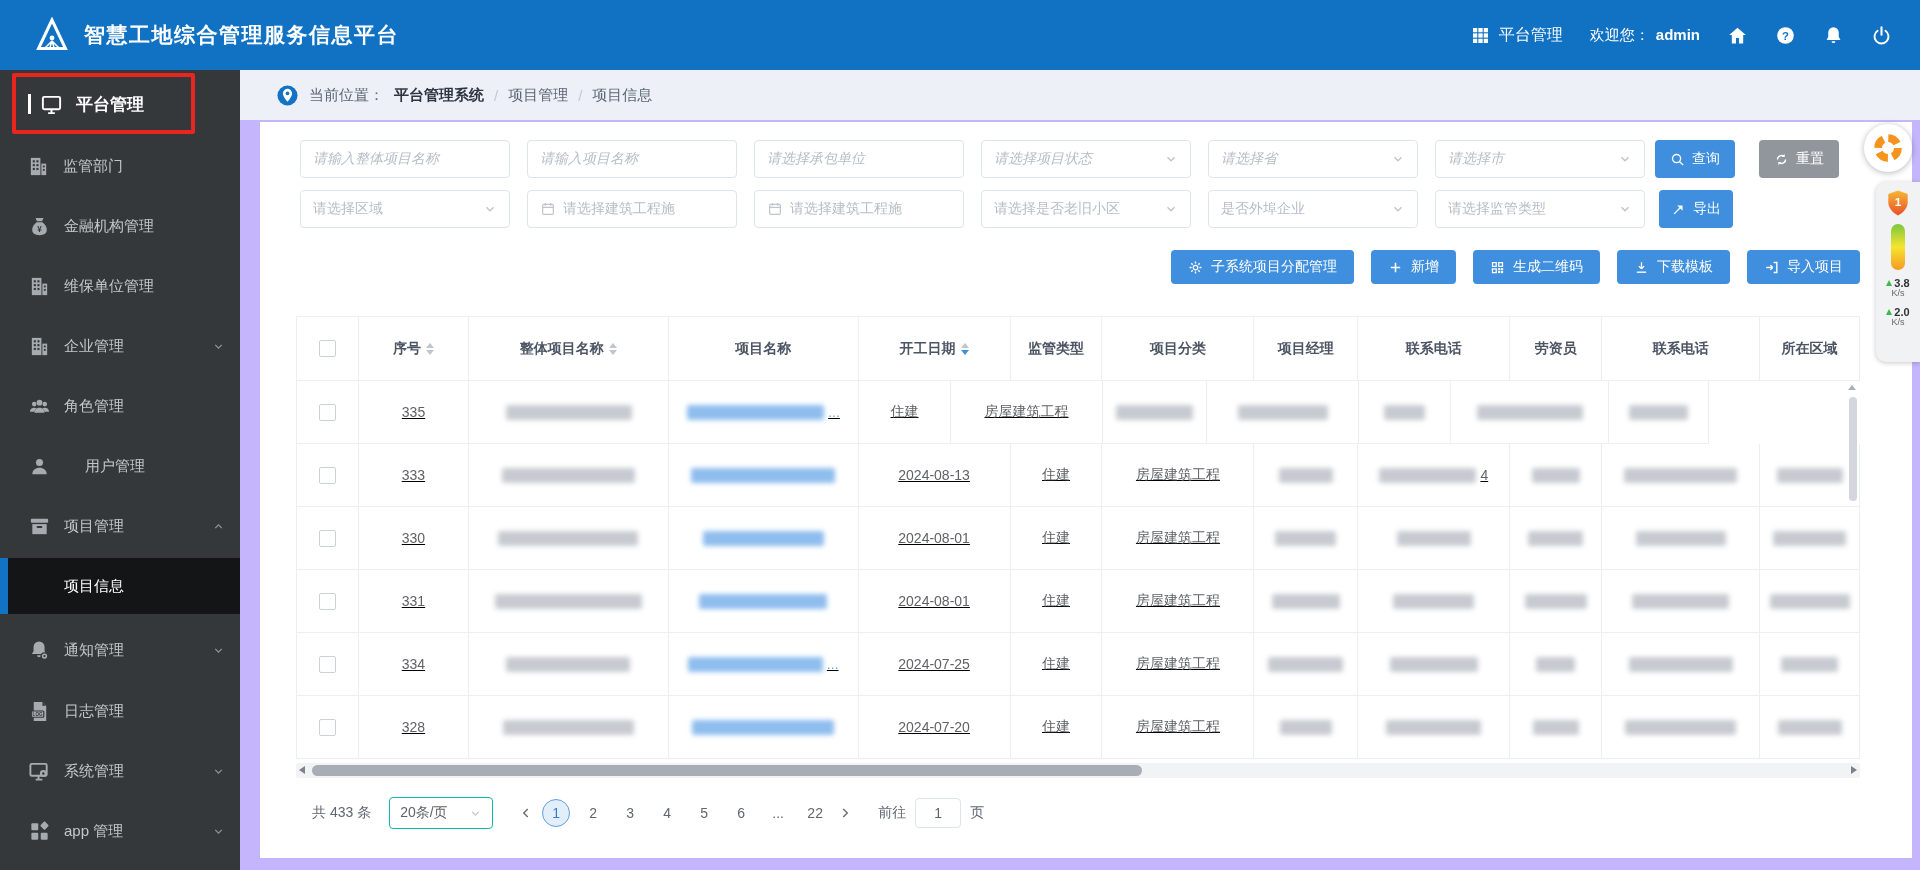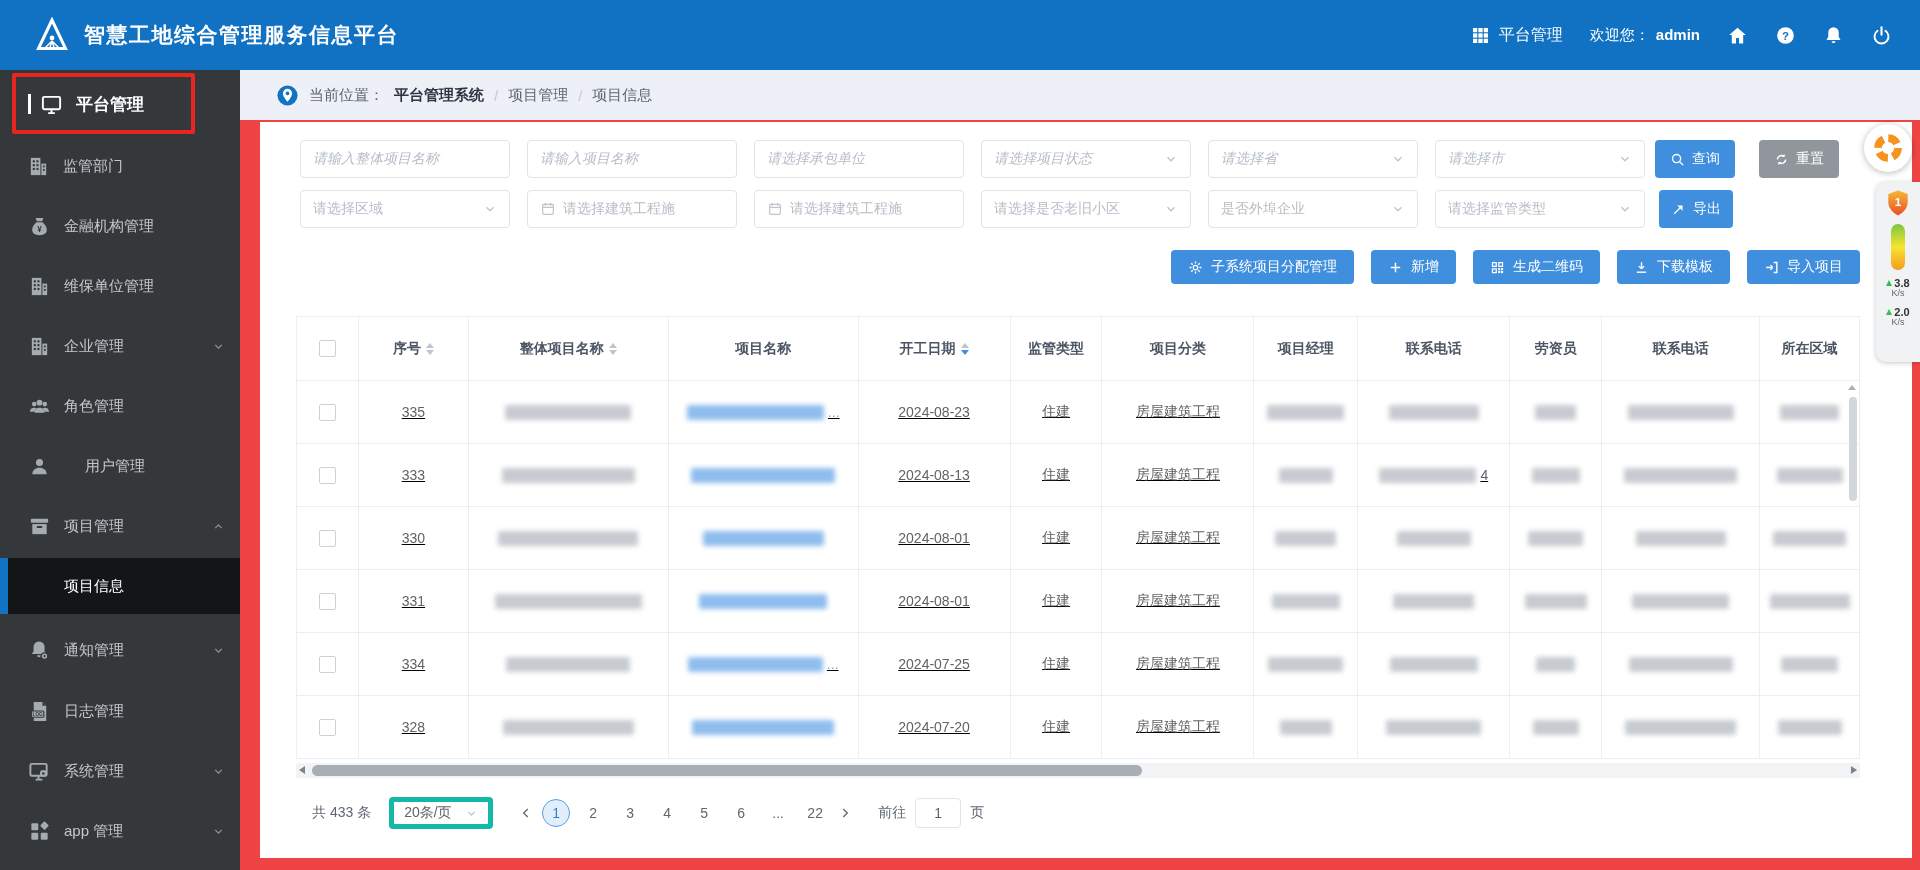--- a/index.html
+++ b/index.html
@@ -1,17 +1,17 @@
 <!DOCTYPE html>
 <html><head>
 <meta charset="utf-8">
 <style>
   html,body{margin:0;padding:0;}
   body{font-family:"Liberation Sans","DejaVu Sans",sans-serif;}
-  .app{position:relative;width:1920px;height:870px;background:#ef4444;overflow:hidden;}
+  .app{position:relative;width:1920px;height:870px;background:#c4b5fd;overflow:hidden;}
   .icon{display:inline-block;line-height:0;}
   .icon svg{width:100%;height:100%;display:block;}
 
   
   .hdr{position:absolute;left:0;top:0;width:1920px;height:70px;background:#1171c3;display:flex;align-items:center;padding-left:34px;box-sizing:border-box;color:#fff;}
   .logo{width:36px;height:36px;margin-right:14px;color:#fff;}
   .title{font-size:21px;font-weight:700;letter-spacing:1.5px;}
   .hdr-right{margin-left:auto;display:flex;align-items:center;padding-right:28px;gap:27px;}
   .platform{display:flex;align-items:center;gap:9px;font-size:16px;cursor:pointer;}
   .platform .icon{width:19px;height:19px;}
@@ -74,21 +74,21 @@
   
   .hscroll{position:absolute;left:36px;top:641px;width:1564px;height:15px;background:#f2f3f5;border-radius:2px;}
   .hthumb{position:absolute;left:16px;top:2px;width:830px;height:11px;background:#a9aeb6;border-radius:6px;cursor:pointer;}
   .harr{position:absolute;top:3px;width:0;height:0;border:4.5px solid transparent;cursor:pointer;}
   .harr-l{left:3px;border-right:6px solid #7d838c;border-left:none;}
   .harr-r{right:3px;border-left:6px solid #7d838c;border-right:none;}
 
   
   .pag{position:absolute;left:52px;top:674px;height:34px;display:flex;align-items:center;font-size:14px;color:#5f6672;}
   .ptotal{margin-right:18px;}
-  .psize{width:104px;height:32px;box-sizing:border-box;border:5px solid #14b8a6;border-radius:4px;display:flex;align-items:center;padding:0 10px;gap:6px;color:#606266;cursor:pointer;}
+  .psize{width:104px;height:32px;box-sizing:border-box;border:1px solid #14b8a6;border-radius:4px;display:flex;align-items:center;padding:0 10px;gap:6px;color:#606266;cursor:pointer;}
   .psize .chev{margin-left:auto;width:13px;height:13px;color:#c0c4cc;}
   .pager{display:flex;align-items:center;margin-left:26px;gap:9px;}
   .pnum{min-width:28px;height:28px;display:flex;align-items:center;justify-content:center;border-radius:50%;cursor:pointer;color:#5f6672;box-sizing:border-box;}
   .pnum.active{background:#e3eefb;border:1px solid #5d9fe0;color:#2f7fd1;}
   .parr{width:14px;height:14px;color:#676d78;cursor:pointer;}
   .goto{display:flex;align-items:center;gap:9px;margin-left:26px;}
   .ginput{width:46px;height:30px;box-sizing:border-box;border:1px solid #dfe4ea;border-radius:4px;display:flex;align-items:center;justify-content:center;color:#606266;background:#fff;cursor:text;}
 
   
   .fw-swirl{position:absolute;left:1864px;top:124px;width:48px;height:48px;border-radius:50%;background:#fff;box-shadow:0 1px 6px rgba(0,0,0,.28);display:flex;align-items:center;justify-content:center;cursor:pointer;}
@@ -604,23 +604,20 @@
             </div>
             <div class="td" style="width: 110px;">
               <span>335</span>
             </div>
             <div class="td" style="width: 200px;">
               <span class="redact rg" style="width: 126px;"></span>
             </div>
             <div class="td" style="width: 190px;">
               <span class="redact rb" style="width: 137px;"></span>
               <span class="ell">...</span>
-            </div>
-            <div class="td" style="width: 152px;">
-              <span>2024-08-23</span>
             </div>
             <div class="td" style="width: 92px;">
               <span>住建</span>
             </div>
             <div class="td" style="width: 152px;">
               <span>房屋建筑工程</span>
             </div>
             <div class="td" style="width: 104px;">
               <span class="redact rg" style="width: 77px;"></span>
             </div>

